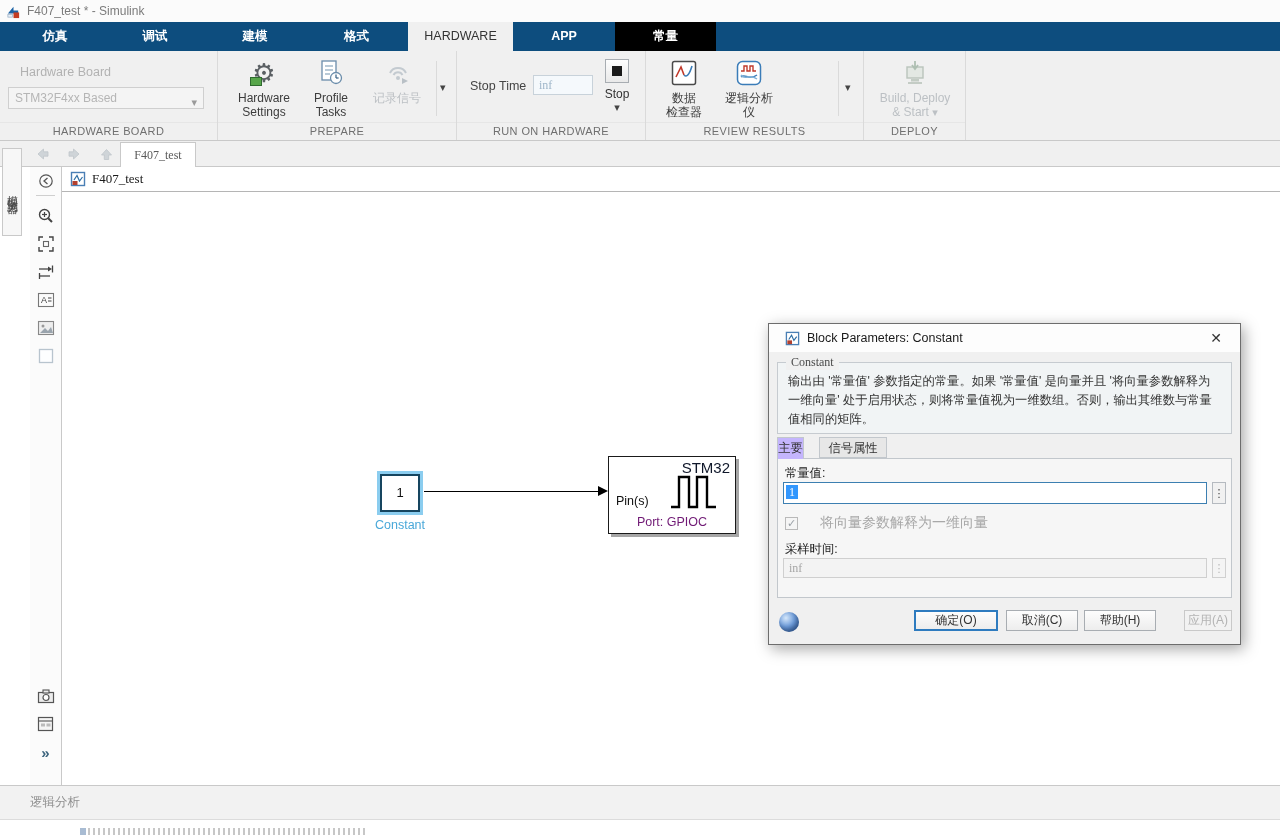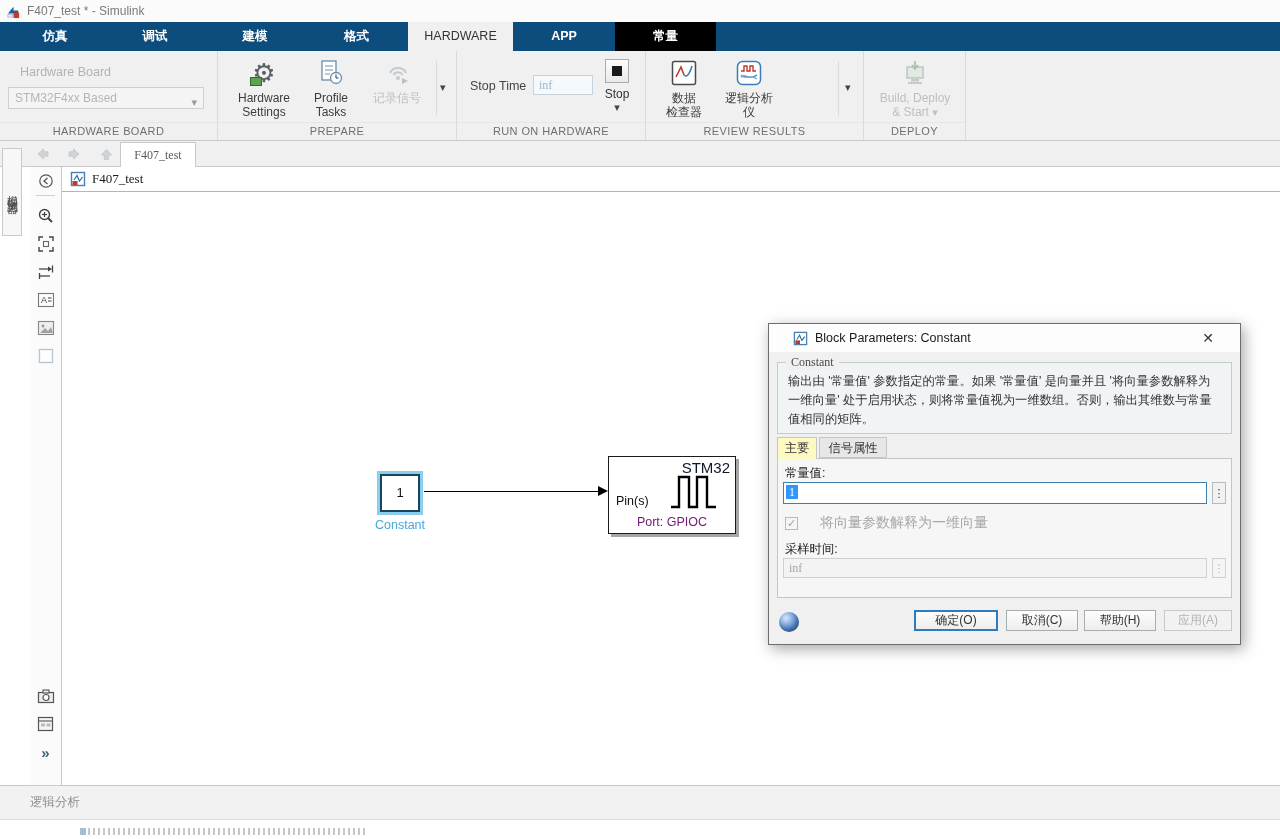--- a/index.html
+++ b/index.html
@@ -83,30 +83,30 @@
   #stm-block{position:absolute;left:546px;top:264px;width:128px;height:78px;background:#fff;
              border:1px solid #1a1a1a;box-sizing:border-box;box-shadow:3px 3px 0 #a6a6a6;}
   #stm-title{position:absolute;right:5px;top:2px;color:#0f172a;font-size:15px;}
   #stm-port{position:absolute;left:7px;top:29px;color:#111;font-size:12.5px;margin-top:8px;}
   #stm-wave{position:absolute;right:12px;top:14px;}
   #stm-caption{position:absolute;left:0;right:0;bottom:4px;text-align:center;color:#701a75;font-size:12.5px;}
 
   
   #dialog{position:absolute;left:768px;top:323px;width:473px;height:322px;background:#f0f0f0;
           border:1px solid #6d6d6d;box-shadow:3px 4px 14px rgba(0,0,0,.35);box-sizing:border-box;}
-  #dlg-title{height:28px;background:#fdfdfd;display:flex;align-items:center;padding:0 24px;}
+  #dlg-title{height:28px;background:#fdfdfd;display:flex;align-items:center;padding:0 16px;}
   #dlg-title .dt{flex:1;margin-left:7px;color:#1a1a1a;font-size:12.5px;}
   #dlg-close{color:#333;font-size:14px;cursor:default;padding:0 2px;}
   #dlg-desc{position:absolute;left:8px;right:8px;top:38px;height:72px;background:#f1f4f5;
             border:1px solid #c6cbd0;box-sizing:border-box;}
   #dlg-desc .legend{position:absolute;top:-8px;left:8px;background:#f0f0f0;padding:0 5px;color:#4a4a4a;font-size:12px;}
   #dlg-desc .dtext{padding:9px 10px 0 10px;color:#333;font-size:12.3px;line-height:1.55;}
   .dlg-tab{position:absolute;height:21px;line-height:20px;text-align:center;font-size:12.3px;color:#333;
            border:1px solid #c2c7cc;box-sizing:border-box;background:#e7e7e7;}
-  #dlg-tab-main{left:8px;top:113px;width:40px;background:#fef9c3;border-bottom:none;z-index:2;height:22px;}
+  #dlg-tab-main{left:8px;top:113px;width:27px;background:#c4b5fd;border-bottom:none;z-index:2;height:22px;}
   #dlg-tab-sig{left:50px;top:113px;width:68px;}
   #dlg-panel{position:absolute;left:8px;right:8px;top:134px;height:140px;background:#f6f6f6;
              border:1px solid #c2c7cc;box-sizing:border-box;}
   .fld-lbl{position:absolute;left:7px;color:#1a1a1a;font-size:12.3px;}
   #cv-input{position:absolute;left:5px;right:24px;top:23px;height:22px;background:#fff;
             border:1.5px solid #3c7fb1;box-sizing:border-box;line-height:19px;padding-left:2px;}
   #cv-input .sel{background:#3297fd;color:#fff;padding:0 3px;}
   .dots-btn{position:absolute;right:5px;width:14px;height:22px;background:#f1f1f1;border:1px solid #b5bac0;
             box-sizing:border-box;text-align:center;line-height:20px;color:#444;font-size:11px;}
   .dots-btn.disabled{color:#b9b9b9;border-color:#d0d0d0;background:#f4f4f4;}
@@ -119,21 +119,21 @@
   #dlg-footer{position:absolute;left:0;right:0;bottom:0;height:46px;}
   #help-globe{position:absolute;left:10px;bottom:12px;width:20px;height:20px;border-radius:50%;
               background:radial-gradient(circle at 35% 30%, #d5e7fa, #6d9bd9 45%, #2f5fa8 90%);
               box-shadow:inset -2px -3px 4px rgba(0,0,0,.25);}
   .dlg-btn{position:absolute;bottom:13px;height:21px;background:linear-gradient(#fdfdfd,#ededed);
            border:1px solid #a8adb2;box-sizing:border-box;text-align:center;line-height:19px;
            font-size:12px;color:#333;}
   #btn-ok{right:242px;width:84px;border:2px solid #2e7bbf;line-height:17px;}
   #btn-cancel{right:162px;width:72px;}
   #btn-help{right:84px;width:72px;}
-  #btn-apply{right:8px;width:68px;color:#b3b3b3;background:#f2f2f2;border-color:#c9c9c9;}
+  #btn-apply{right:8px;width:48px;color:#b3b3b3;background:#f2f2f2;border-color:#c9c9c9;}
 
   
   #statusbar{position:absolute;left:0;top:785px;width:1280px;height:35px;background:#f2f2f2;
              border-top:1px solid #c9c9c9;border-bottom:1px solid #dcdcdc;box-sizing:border-box;
              display:flex;align-items:center;}
   #statusbar span{margin-left:30px;color:#8f8f8f;font-size:12.5px;}
   #clipped-row{position:absolute;left:0;top:821px;width:1280px;height:18px;background:#fff;}
   #clipped-smear{position:absolute;left:88px;top:7px;width:280px;height:7px;opacity:.5;
                  background:repeating-linear-gradient(90deg,#8f8f8f 0 2px,transparent 2px 5px);}
   #clipped-dot{position:absolute;left:80px;top:7px;width:6px;height:7px;background:#6f8fb5;opacity:.6;}

